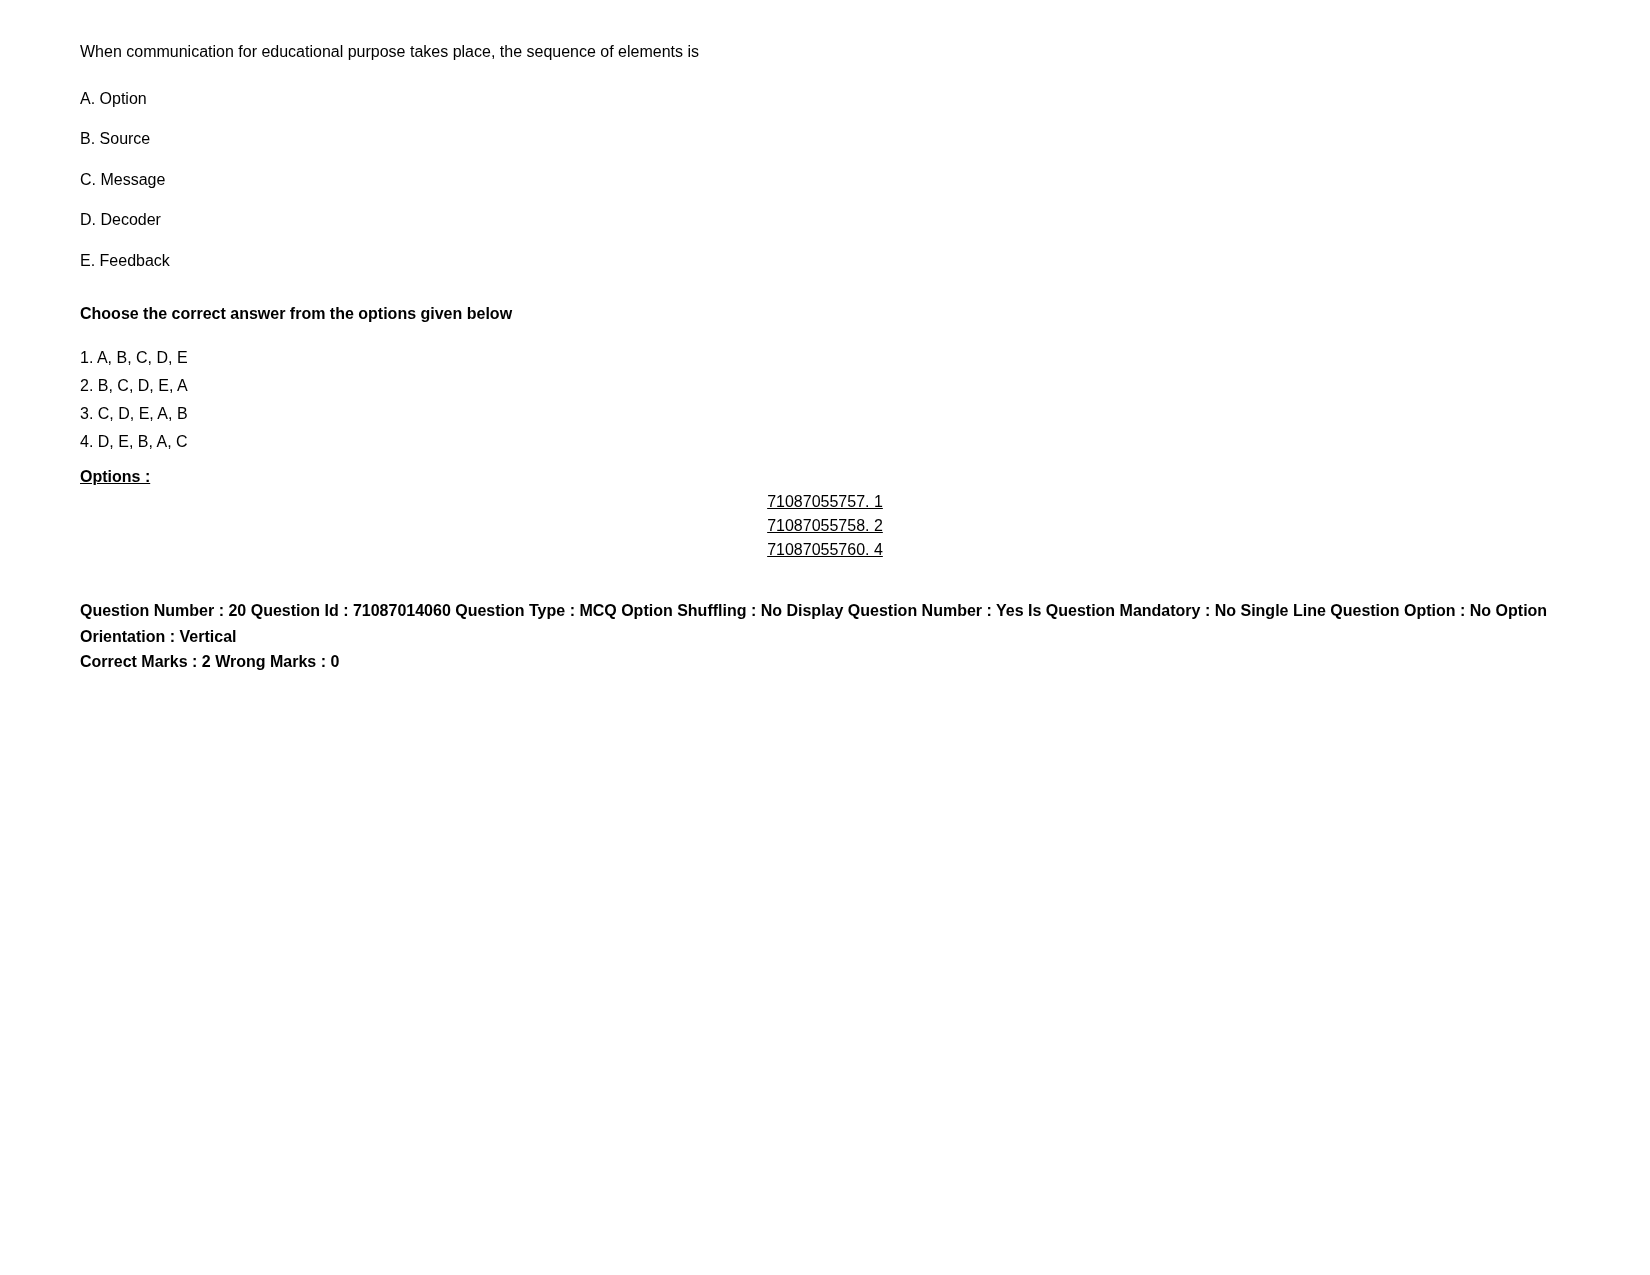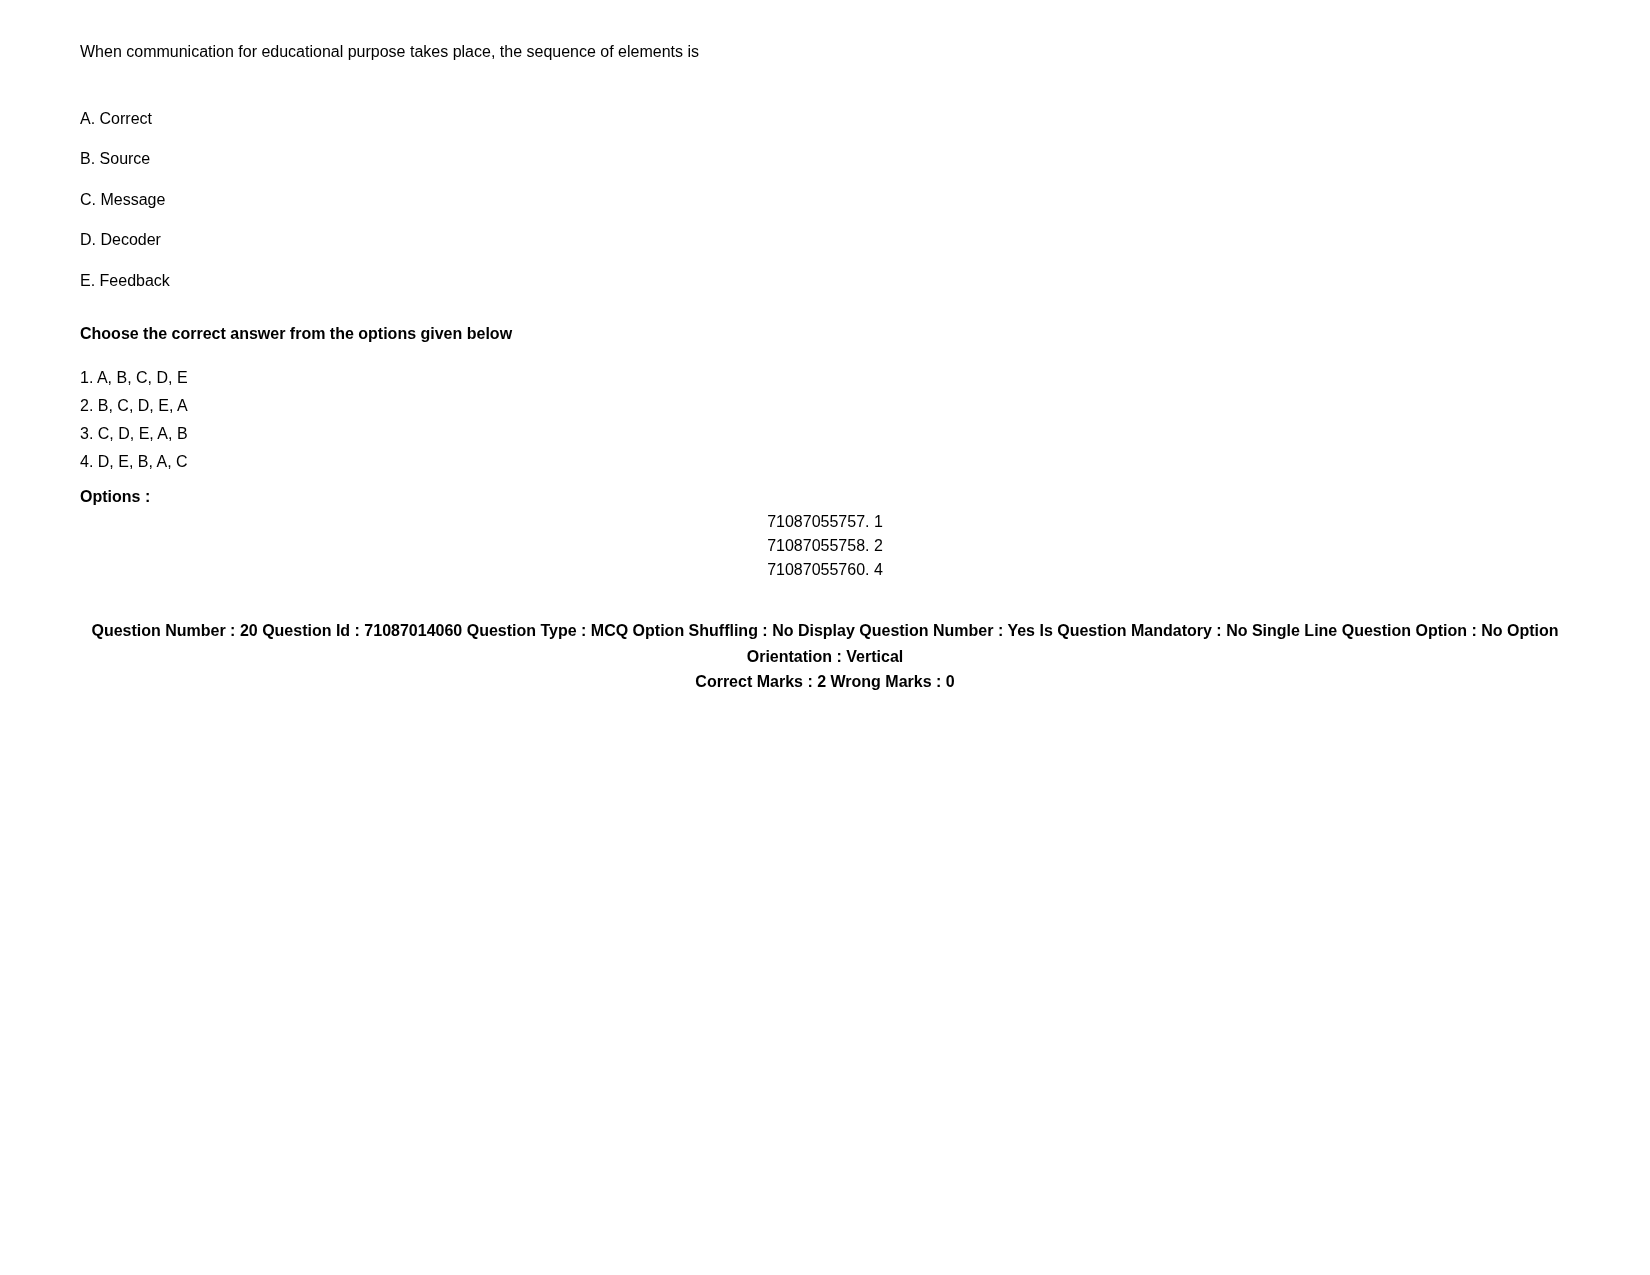--- a/index.html
+++ b/index.html
@@ -10,21 +10,21 @@
     body {
       background: #ffffff;
       font-family: Arial, sans-serif;
       font-size: 16px;
       color: #000000;
       width: 1650px;
       min-height: 1275px;
       padding: 40px 80px;
     }
     .question-text {
-      margin-bottom: 44px;
+      margin-bottom: 24px;
       font-size: 16px;
       line-height: 1.5;
     }
     .option {
       margin-bottom: 18px;
       font-size: 16px;
       line-height: 1.4;
     }
     .choose-text {
       margin-top: 30px;
@@ -34,47 +34,47 @@
       font-weight: bold;
     }
     .answer-option {
       margin-bottom: 4px;
       font-size: 16px;
       line-height: 1.5;
     }
     .options-section {
       margin-top: 14px;
       margin-bottom: 6px;
+      text-decoration: underline;
     }
     .options-label {
       font-weight: bold;
       font-size: 16px;
       margin-bottom: 4px;
     }
     .option-id {
       font-size: 16px;
       line-height: 1.5;
       text-align: center;
     }
     .meta-info {
       margin-top: 36px;
       font-size: 16px;
       line-height: 1.6;
     }
     .meta-info p {
       font-weight: bold;
-      text-align: center;
     }
   </style>
 </head>
 <body>
 
 <div class="question-text">When communication for educational purpose takes place, the sequence of elements is</div>
 
-<div class="option">A. Correct</div>
+<div class="option">A. Option</div>
 <div class="option">B. Source</div>
 <div class="option">C. Message</div>
 <div class="option">D. Decoder</div>
 <div class="option">E. Feedback</div>
 
 <div class="choose-text">
   <span>Choose the </span><strong>correct</strong><span> answer from the options given below</span>
 </div>
 
 <div class="answer-option">1. A, B, C, D, E</div>

